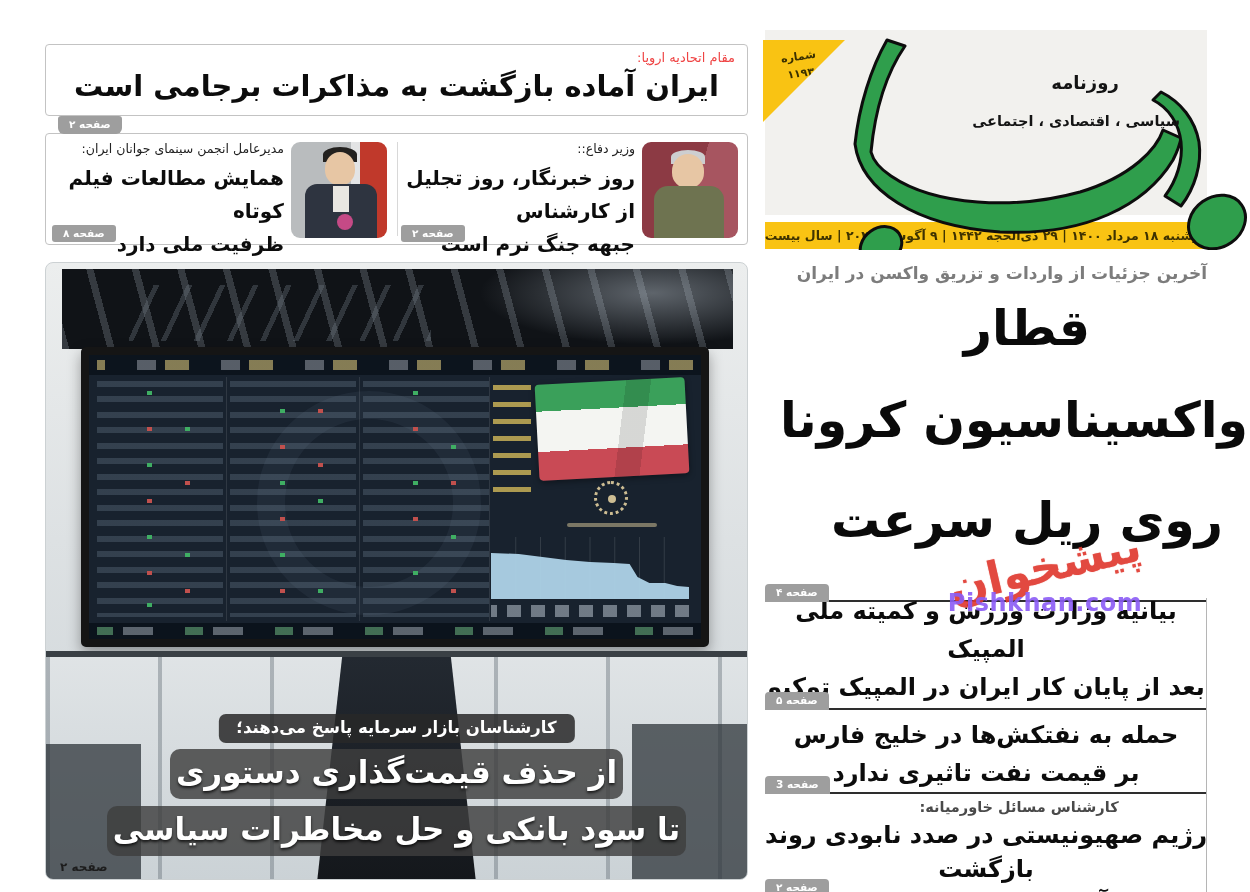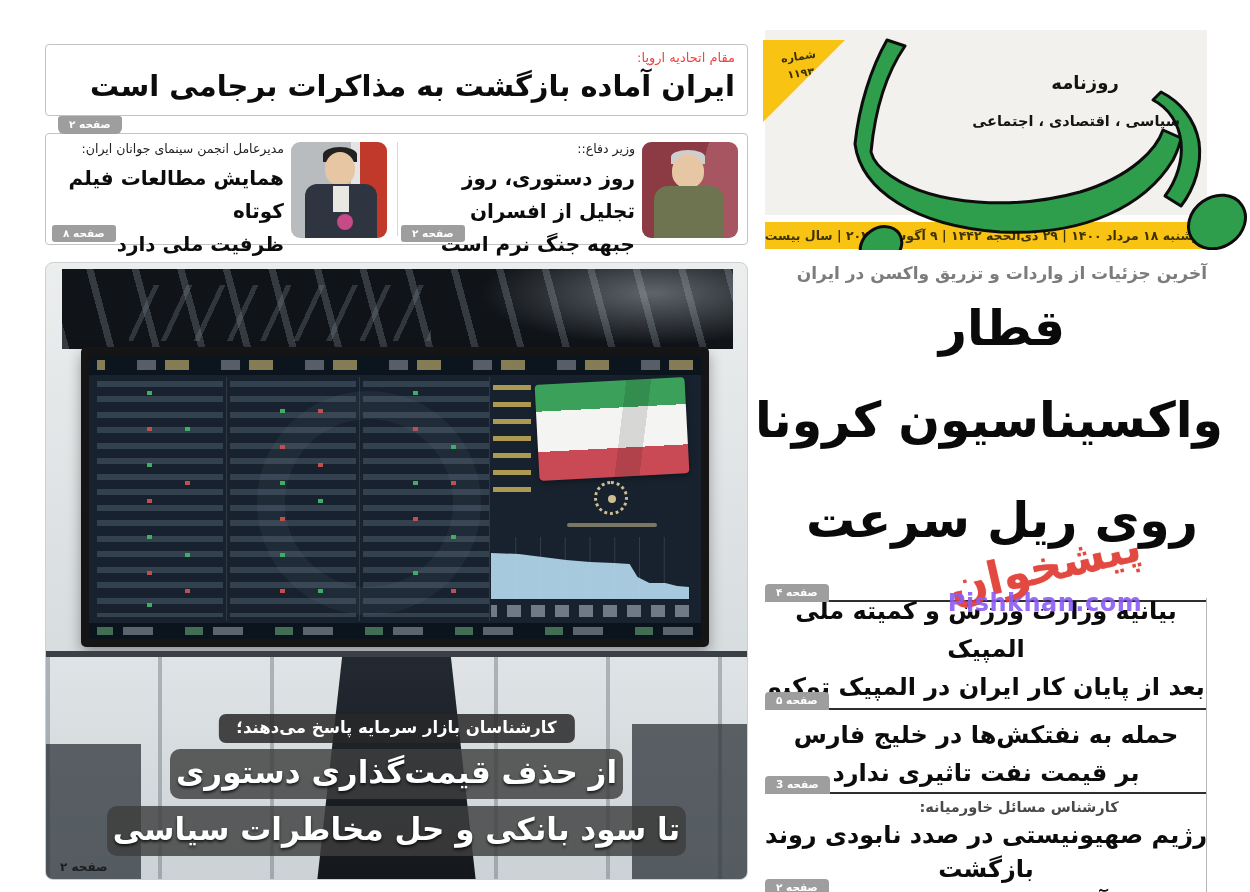--- a/index.html
+++ b/index.html
@@ -11,21 +11,21 @@
   
   .tab{
     position:absolute;background:#9e9e9e;color:#fff;font-size:10.5px;font-weight:bold;
     line-height:1;padding:3px 11px 4px;border-radius:4px;white-space:nowrap;z-index:6;
   }
   .rule{position:absolute;height:2px;background:#2e2e2e;}
 
   
   .box1{position:absolute;left:45px;top:44px;width:703px;height:72px;border:1px solid #c3c3c3;border-radius:4px;background:#fff;}
   .box1 .kicker{position:absolute;top:5px;right:12px;font-size:13px;color:#ef4444;}
-  .box1 .headline{position:absolute;top:24px;left:16px;width:100%;text-align:center;font-size:29px;font-weight:bold;color:#0c0c0c;white-space:nowrap;}
+  .box1 .headline{position:absolute;top:24px;left:0;width:100%;text-align:center;font-size:29px;font-weight:bold;color:#0c0c0c;white-space:nowrap;}
   .box1 .tab{top:71px;left:12px;border-radius:3px 3px 6px 6px;}
 
   
   .box2{position:absolute;left:45px;top:133px;width:703px;height:112px;border:1px solid #c3c3c3;border-radius:4px;background:#fff;}
   .brief{position:absolute;top:0;height:100%;}
   .brief.right{right:0;width:352px;}
   .brief.left{left:0;width:350px;border-left:0;}
   .box2 .vdiv{position:absolute;left:351px;top:8px;bottom:8px;width:1px;background:#d8d8d8;}
   .brief .photo{position:absolute;right:9px;top:8px;width:96px;height:96px;border-radius:9px;overflow:hidden;}
   .brief .kicker{position:absolute;top:7px;right:112px;font-size:12.5px;color:#222;white-space:nowrap;}
@@ -99,21 +99,21 @@
   .issue-tri{position:absolute;left:-2px;top:10px;width:82px;height:82px;background:#f9c313;-webkit-clip-path:polygon(0 0,100% 0,0 100%);clip-path:polygon(0 0,100% 0,0 100%);z-index:3;}
   .issue-tri .t{position:absolute;right:28px;top:8px;transform:rotate(-8deg);font-size:11px;font-weight:bold;color:#3a3000;text-align:center;line-height:17px;}
   .tagline{position:absolute;left:225px;top:42px;width:190px;text-align:center;color:#141414;z-index:2;}
   .tagline .t1{font-size:18px;font-weight:bold;}
   .tagline .t2{font-size:14.5px;font-weight:bold;margin-top:20px;white-space:nowrap;}
   .logo-svg{position:absolute;left:0;top:-32px;width:488px;height:252px;z-index:1;pointer-events:none;}
   .datebar{position:absolute;left:765px;top:222px;width:442px;height:27px;background:#f9c313;color:#3e3200;font-size:12.5px;font-weight:bold;text-align:center;line-height:27px;white-space:nowrap;overflow:hidden;}
 
   
   .lead-kicker{position:absolute;left:765px;top:263px;width:442px;text-align:right;font-size:17px;font-weight:bold;color:#7c7c7c;white-space:nowrap;}
-  .lead-line{position:absolute;left:781px;width:442px;text-align:center;font-size:49px;font-weight:bold;color:#0a0a0a;white-space:nowrap;letter-spacing:-1px;}
+  .lead-line{position:absolute;left:806px;width:442px;text-align:center;font-size:49px;font-weight:bold;color:#0a0a0a;white-space:nowrap;letter-spacing:-1px;}
   .ll0{top:300px;} .ll1{top:392px;} .ll2{top:492px;}
   .rc-tab{left:765px;border-radius:4px 4px 0 0;}
   .rc-item{position:absolute;left:765px;width:442px;text-align:center;font-weight:bold;color:#0c0c0c;font-size:24px;line-height:38px;}
   .rc-kicker{position:absolute;left:798px;width:442px;text-align:center;font-size:14.5px;font-weight:bold;color:#4a4a4a;}
   .redge{position:absolute;left:1206px;top:598px;width:1px;height:294px;background:#b5b5b5;}
 
   
   .watermark{position:absolute;left:930px;top:540px;width:230px;z-index:20;text-align:center;pointer-events:auto;}
   .watermark .wm-fa{display:inline-block;transform:rotate(-13deg);font-size:45px;font-weight:bold;color:#e03a30;opacity:.92;text-shadow:0 0 1px rgba(224,58,48,.6);}
   .watermark .wm-url{margin-top:-4px;font-size:24px;font-weight:bold;color:#8b5cf6;opacity:.9;letter-spacing:.5px;direction:ltr;}
@@ -133,21 +133,21 @@
     <div class="vdiv"></div>
 
     <div class="brief right">
       <div class="photo ph-def">
         <div class="hair"></div>
         <div class="head"></div>
         <div class="body"></div>
       </div>
       <div class="kicker">وزیر دفاع::</div>
       <div class="bh">
-        <div>روز دستوری، روز تجلیل از افسران</div>
+        <div>روز خبرنگار، روز تجلیل از کارشناس</div>
         <div>جبهه جنگ نرم است</div>
       </div>
       <div class="tab">صفحه ۲</div>
     </div>
 
     <div class="brief left">
       <div class="photo ph-cin">
         <div class="hair"></div>
         <div class="head"></div>
         <div class="body"></div>

